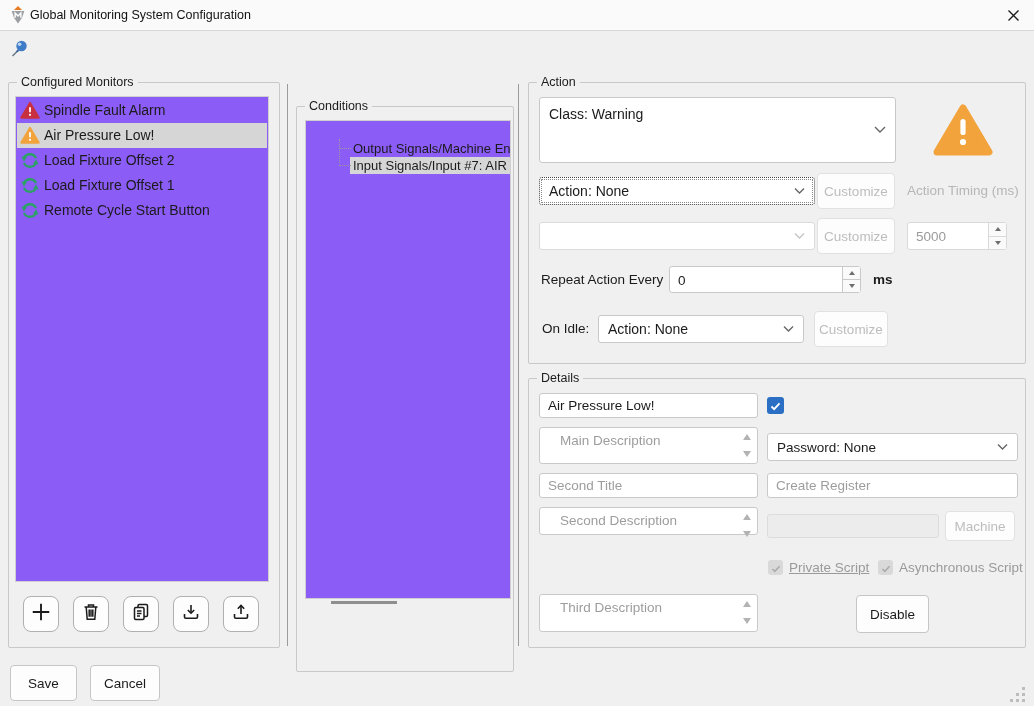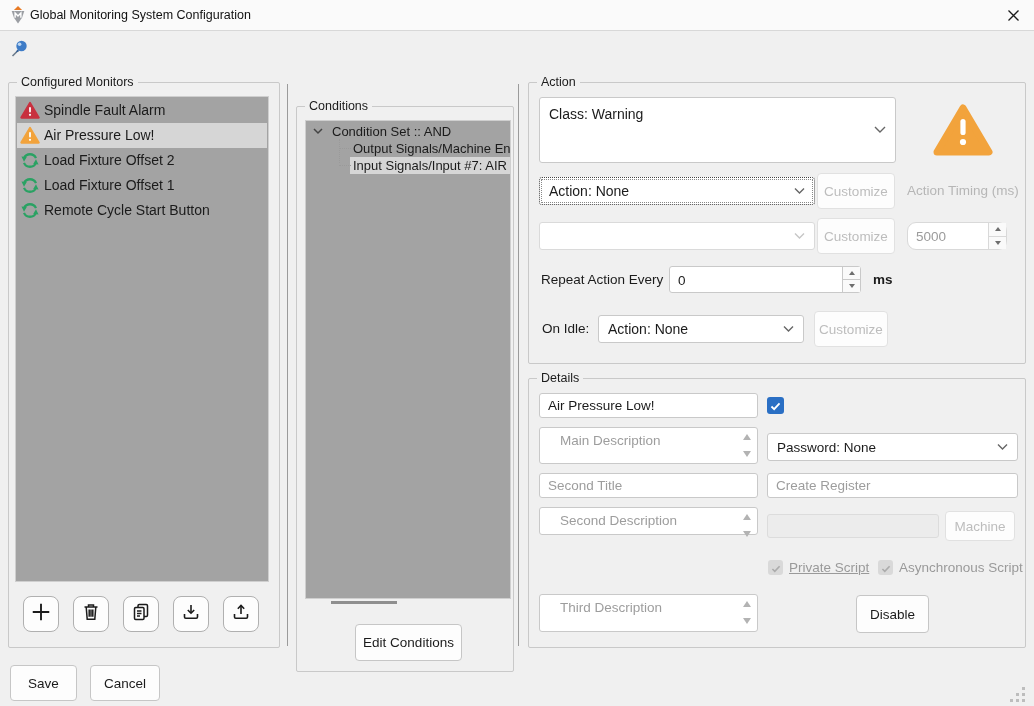--- a/index.html
+++ b/index.html
@@ -8,21 +8,21 @@
        -webkit-font-smoothing:antialiased;}
   .abs{position:absolute;}
   
   .titlebar{left:0;top:0;width:1034px;height:30px;background:#fafafa;border-bottom:1px solid #d8d8d8;}
   .title-text{left:30px;top:0;height:30px;line-height:30px;font-size:12.5px;color:#111;}
   .close-btn{left:998px;top:2px;width:30px;height:26px;display:flex;align-items:center;justify-content:center;cursor:default;}
   
   .group{border:1px solid #c9c9c9;border-radius:2px;}
   .group-label{position:absolute;top:-8px;left:8px;background:#f0f0f0;padding:0 4px;font-size:12.5px;color:#1b1b1b;white-space:nowrap;}
   
-  .whitebox{background:#a3a3a3;border:1px solid #cfcfcf;overflow:hidden;}
+  .whitebox{background:#8b5cf6;border:1px solid #cfcfcf;overflow:hidden;}
   .mon-row{position:absolute;left:1px;right:1px;height:25px;}
   .mon-row.selected{background:#d6d6d6;}
   .mon-icon{position:absolute;left:3px;top:3px;width:20px;height:19px;}
   .mon-label{position:absolute;left:27px;top:0;height:25px;line-height:25px;font-size:14px;white-space:nowrap;}
   .tree-row{position:absolute;left:0;right:0;height:17px;font-size:13px;line-height:17px;white-space:nowrap;}
   .dotv{border-left:1px dotted #9a9a9a;width:0;}
   .doth{border-top:1px dotted #9a9a9a;height:0;}
   .hl{background:#d6d6d6;}
   
   .btn{background:#fdfdfd;border:1px solid #c6c6c6;border-radius:4px;font-size:13.5px;color:#1b1b1b;
@@ -204,45 +204,34 @@
         <path d="M3.5 12 V15 A1.2 1.2 0 0 0 4.7 16.2 H15.3 A1.2 1.2 0 0 0 16.5 15 V12"></path>
           </svg></span>
     </div>
   </div>
 
   
   <div class="abs group" style="left:296px;top:82px;width:216px;height:564px;margin-top:24px;">
     <span class="group-label">Conditions</span>
 
     <div class="abs whitebox" style="left:8px;top:13px;width:204px;height:477px;">
-      <div class="tree-row" style="top:2px;">
-        <span class="abs" style="left:7px;top:5px;line-height:0;">
-          <svg width="10" height="7" viewBox="0 0 10 7">
-              <polyline points="1,1 5,5 9,1" fill="none" stroke="#444" stroke-width="1.5"></polyline>
-            </svg>
-        </span>
-        <span class="abs" style="left:26px;">Condition Set :: AND</span>
-      </div>
       <div class="abs dotv" style="left:33px;top:18px;height:24px;"></div>
       <div class="tree-row" style="top:19px;">
         <span class="abs doth" style="left:33px;top:8px;width:12px;"></span>
         <span class="abs" style="left:47px;">Output Signals/Machine Ena</span>
       </div>
       <div class="tree-row" style="top:36px;">
         <span class="abs hl" style="left:44px;top:0;right:0;height:17px;"></span>
         <span class="abs doth" style="left:33px;top:8px;width:12px;"></span>
         <span class="abs" style="left:47px;">Input Signals/Input #7: AIR P</span>
       </div>
     </div>
 
     <div class="abs" style="left:34px;top:494px;width:66px;height:3px;background:#8f8f8f;"></div>
 
-    <div class="abs btn" style="left:58px;top:517px;width:107px;height:37px;">
-      <span>Edit Conditions</span>
-    </div>
   </div>
 
   
   <div class="abs group" style="left:528px;top:82px;width:496px;height:280px;">
     <span class="group-label">Action</span>
 
     <div class="abs combo top" style="left:10px;top:14px;width:357px;height:66px;">
       <span class="val">Class: Warning</span>
       <span class="chev">
         <svg width="12" height="8" viewBox="0 0 12 8">
@@ -276,21 +265,21 @@
       <span class="val"></span>
       <span class="chev">
         <svg width="11" height="7" viewBox="0 0 11 7">
             <polyline points="1,1 5.5,5.5 10,1" fill="none" stroke="#c6c6c6" stroke-width="1.4"></polyline>
           </svg>
       </span>
     </div>
     <div class="abs btn light" style="left:288px;top:135px;width:78px;height:36px;">
       <span>Customize</span>
     </div>
-    <div class="abs spin dim" style="left:378px;top:139px;width:100px;height:28px;border-radius:9px;">
+    <div class="abs spin dim" style="left:378px;top:139px;width:100px;height:28px;">
       <span class="num">5000</span>
       <span class="sbtns">
           <div>
             <span class="tri-up"></span>
           </div>
           <div>
             <span class="tri-down"></span>
           </div>
         </span>
     </div>

